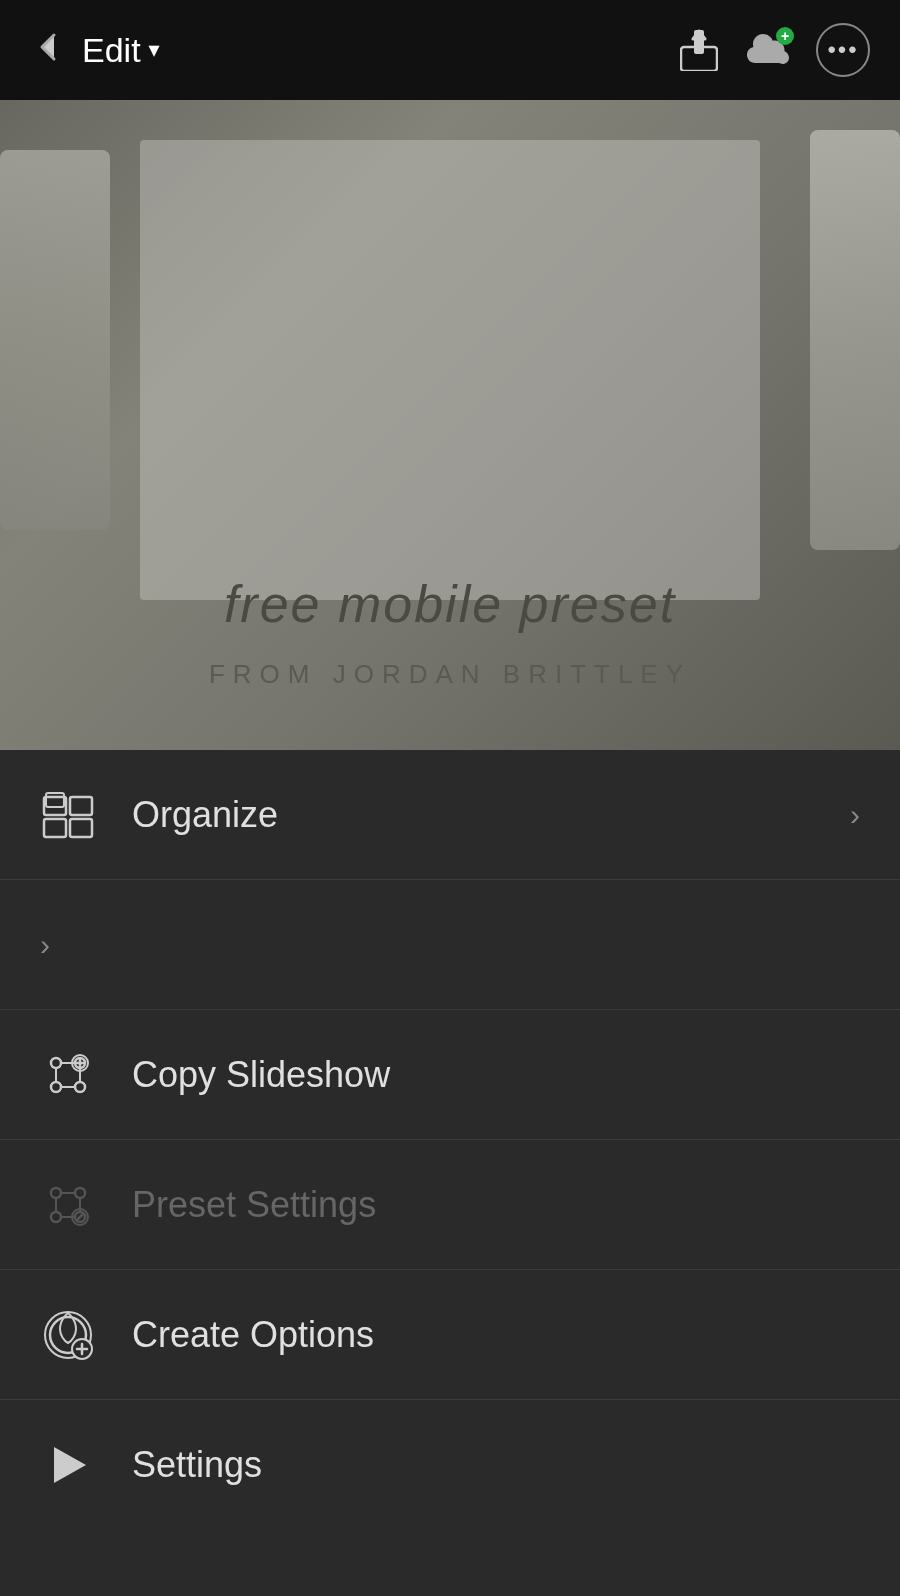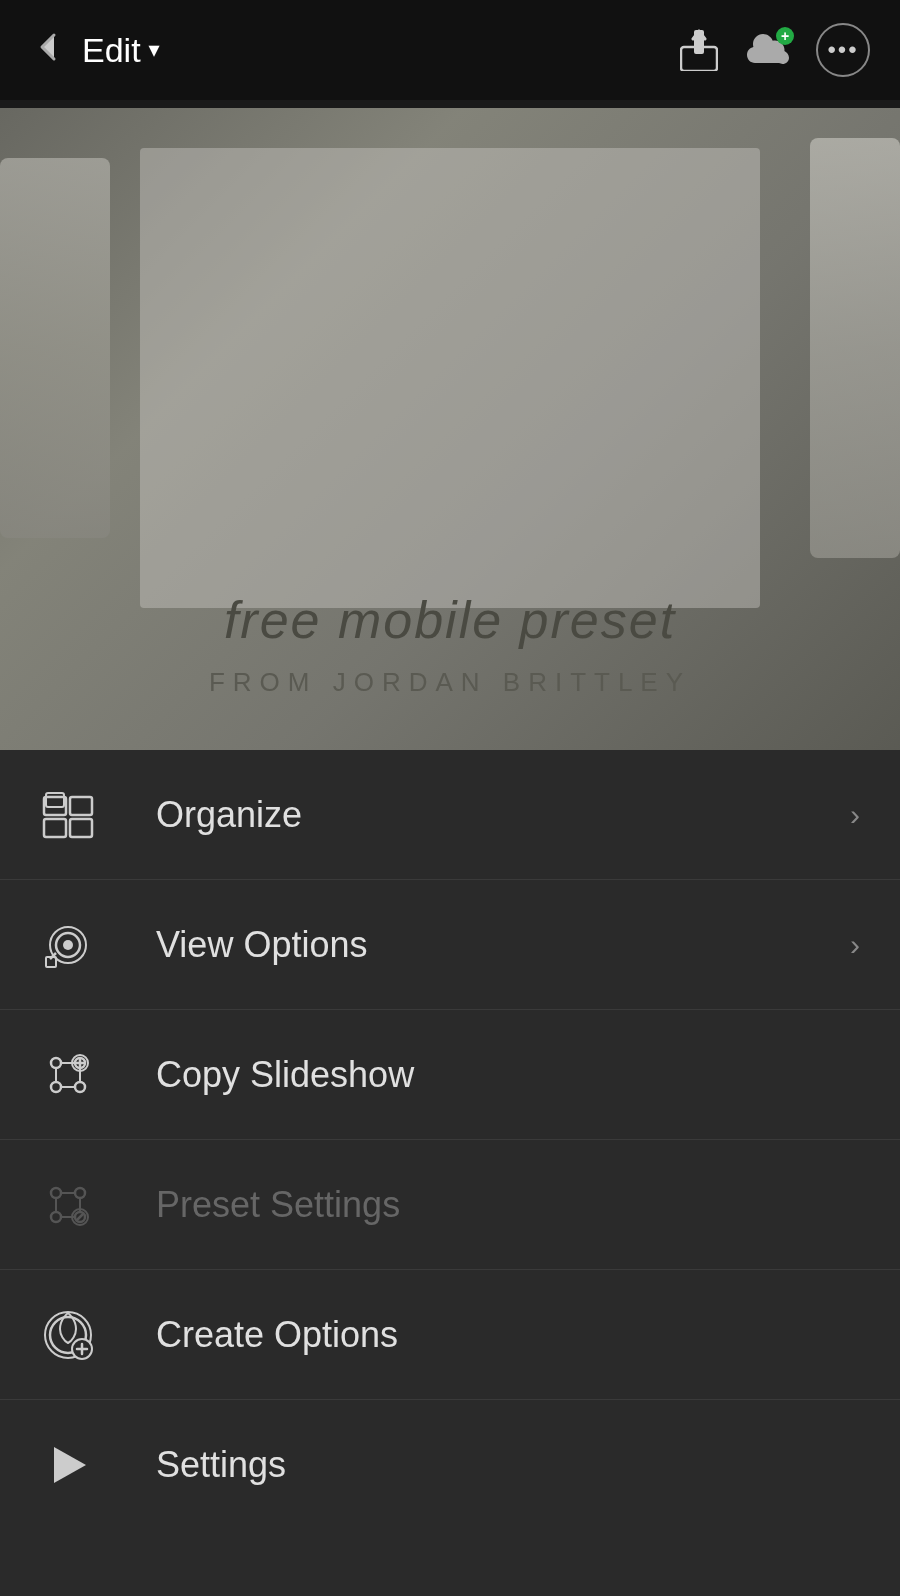--- a/index.html
+++ b/index.html
@@ -109,21 +109,21 @@
 
     .more-dots {
       color: #ccc;
       font-size: 24px;
       letter-spacing: 2px;
     }
 
     
     .photo-area {
       position: absolute;
-      top: 108px;
+      top: 100px;
       left: 0;
       width: 100%;
       height: 650px;
       background: #000;
       overflow: hidden;
     }
 
     .photo-bg {
       position: absolute;
       top: 0; left: 0;
@@ -184,21 +184,21 @@
       font-style: italic;
       letter-spacing: 2px;
       line-height: 1.2;
     }
 
     .photo-subtitle {
       color: #5a5a52;
       font-size: 26px;
       font-weight: 400;
       letter-spacing: 8px;
-      margin-top: 16px;
+      margin-top: 24px;
     }
 
     
     .menu-area {
       position: absolute;
       top: 750px;
       left: 0;
       width: 100%;
       background: #2a2a2a;
     }
@@ -229,21 +229,20 @@
       display: flex;
       align-items: center;
       justify-content: center;
       flex-shrink: 0;
     }
 
     .menu-label {
       font-size: 36px;
       font-weight: 300;
       color: #e0e0e0;
-      margin-left: 24px;
     }
 
     .menu-label.disabled {
       color: #666;
     }
 
     .menu-arrow {
       color: #888;
       font-size: 30px;
     }
@@ -328,32 +327,20 @@
           <rect x="28" y="28" width="22" height="18" rx="2" fill="none" stroke="#ccc" stroke-width="2.5"></rect>
           <rect x="4" y="2" width="18" height="14" rx="2" fill="none" stroke="#ccc" stroke-width="2"></rect>
         </svg>
       </div>
       <span class="menu-label">Organize</span>
     </div>
     <span class="menu-arrow">›</span>
   </div>
 
   <div class="menu-item">
-    <div class="menu-item-left">
-      <div class="menu-icon">
-        <svg width="52" height="48" viewBox="0 0 52 48">
-          <circle cx="26" cy="24" r="12" fill="none" stroke="#ccc" stroke-width="2.5"></circle>
-          <circle cx="26" cy="24" r="5" fill="#ccc"></circle>
-          <circle cx="26" cy="24" r="18" fill="none" stroke="#ccc" stroke-width="2"></circle>
-          <line x1="8" y1="38" x2="14" y2="32" stroke="#ccc" stroke-width="2.5"></line>
-          <rect x="4" y="36" width="10" height="10" rx="1" fill="none" stroke="#ccc" stroke-width="2"></rect>
-        </svg>
-      </div>
-      <span class="menu-label">View Options</span>
-    </div>
     <span class="menu-arrow">›</span>
   </div>
 
   <div class="menu-item">
     <div class="menu-item-left">
       <div class="menu-icon">
         <svg width="52" height="48" viewBox="0 0 52 48">
           <circle cx="14" cy="12" r="5" fill="none" stroke="#ccc" stroke-width="2.5"></circle>
           <circle cx="38" cy="12" r="5" fill="none" stroke="#ccc" stroke-width="2.5"></circle>
           <circle cx="14" cy="36" r="5" fill="none" stroke="#ccc" stroke-width="2.5"></circle>

